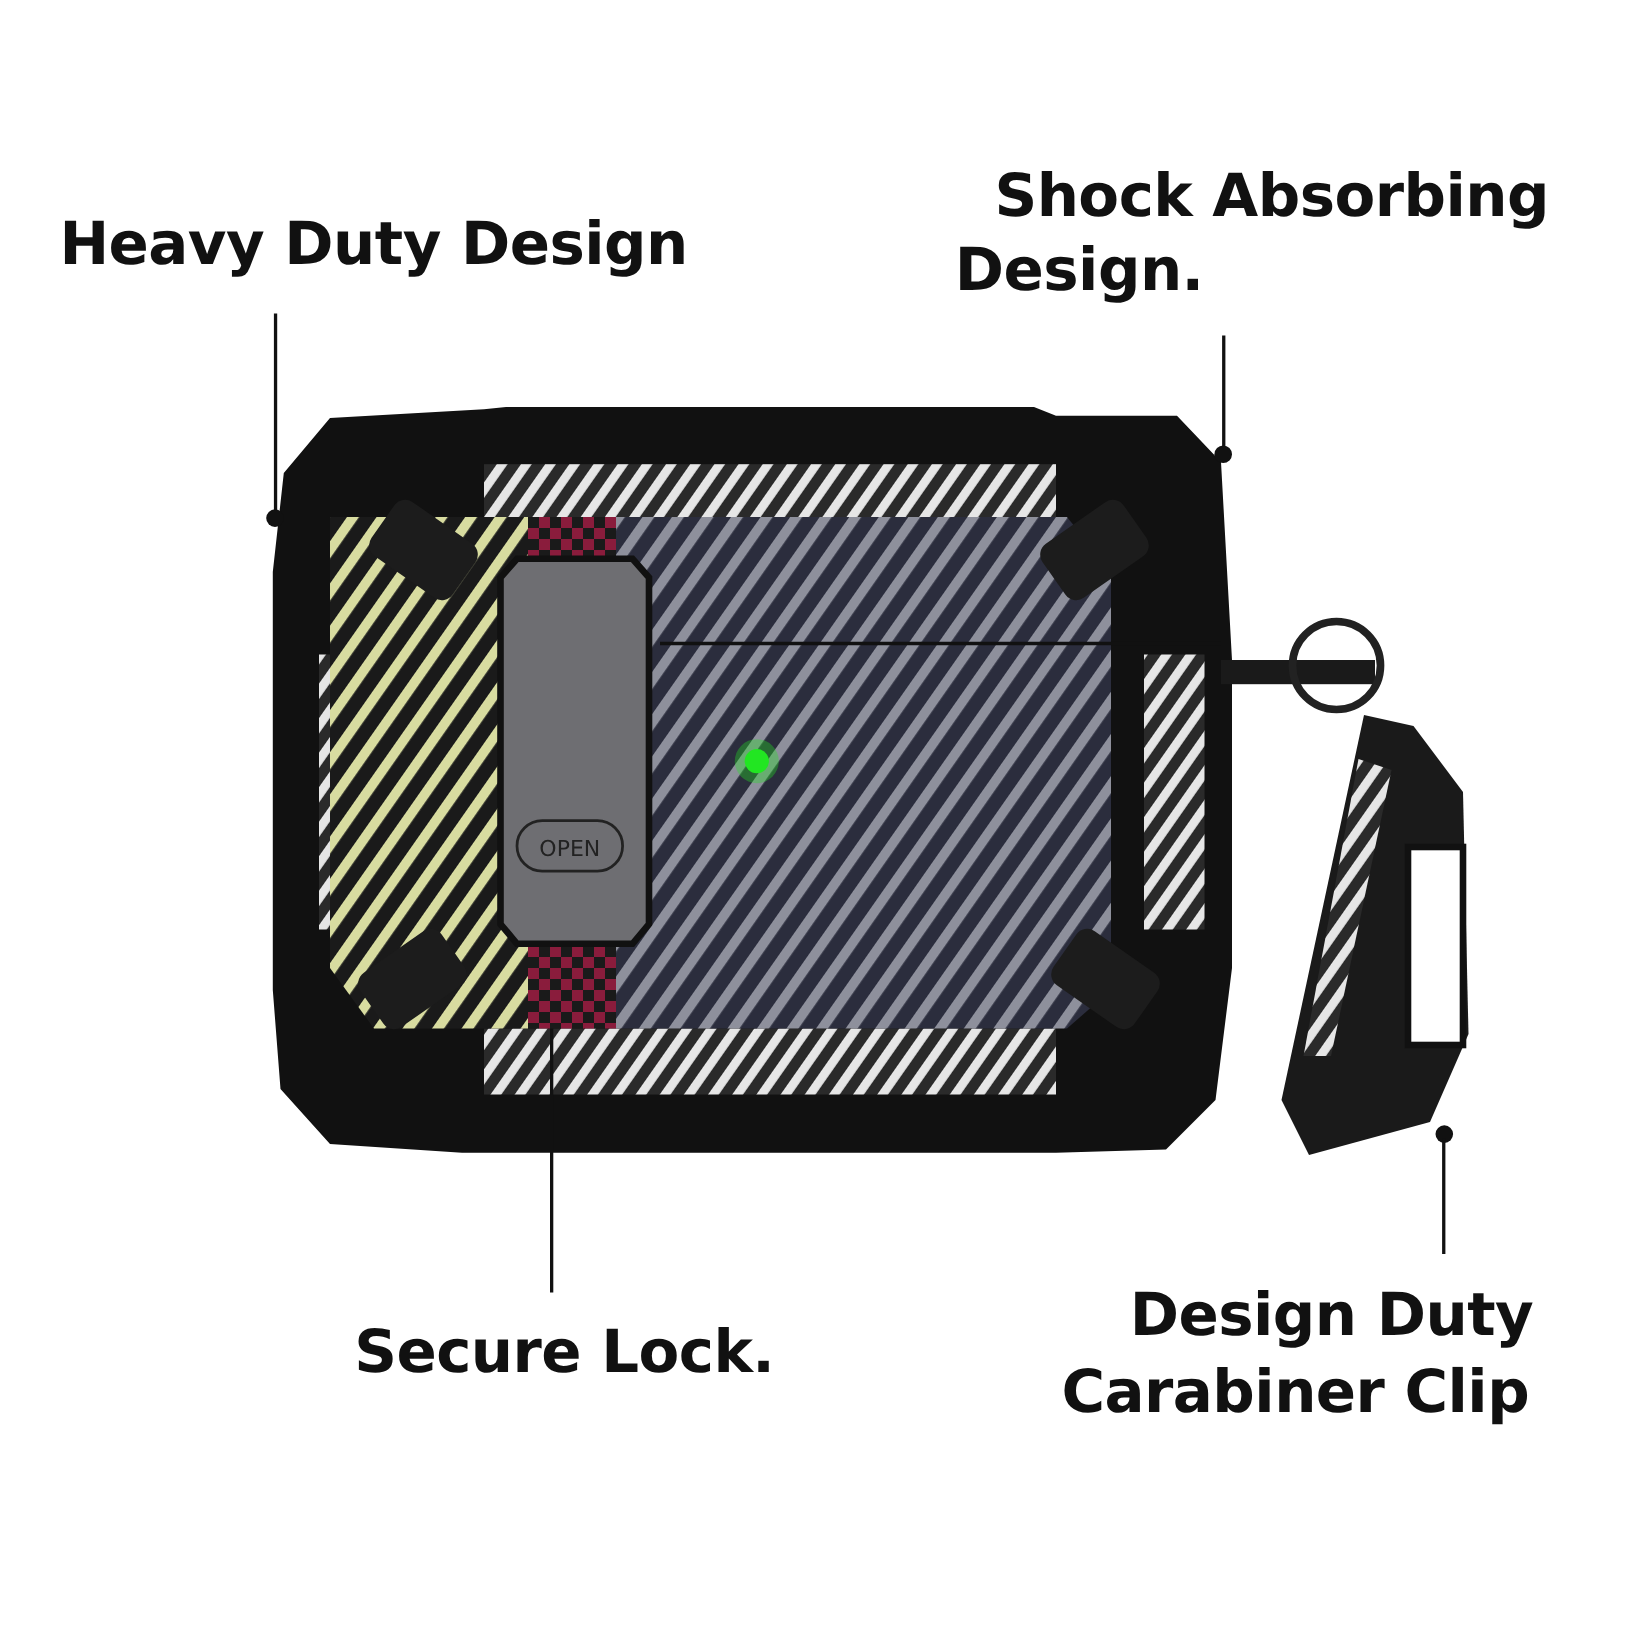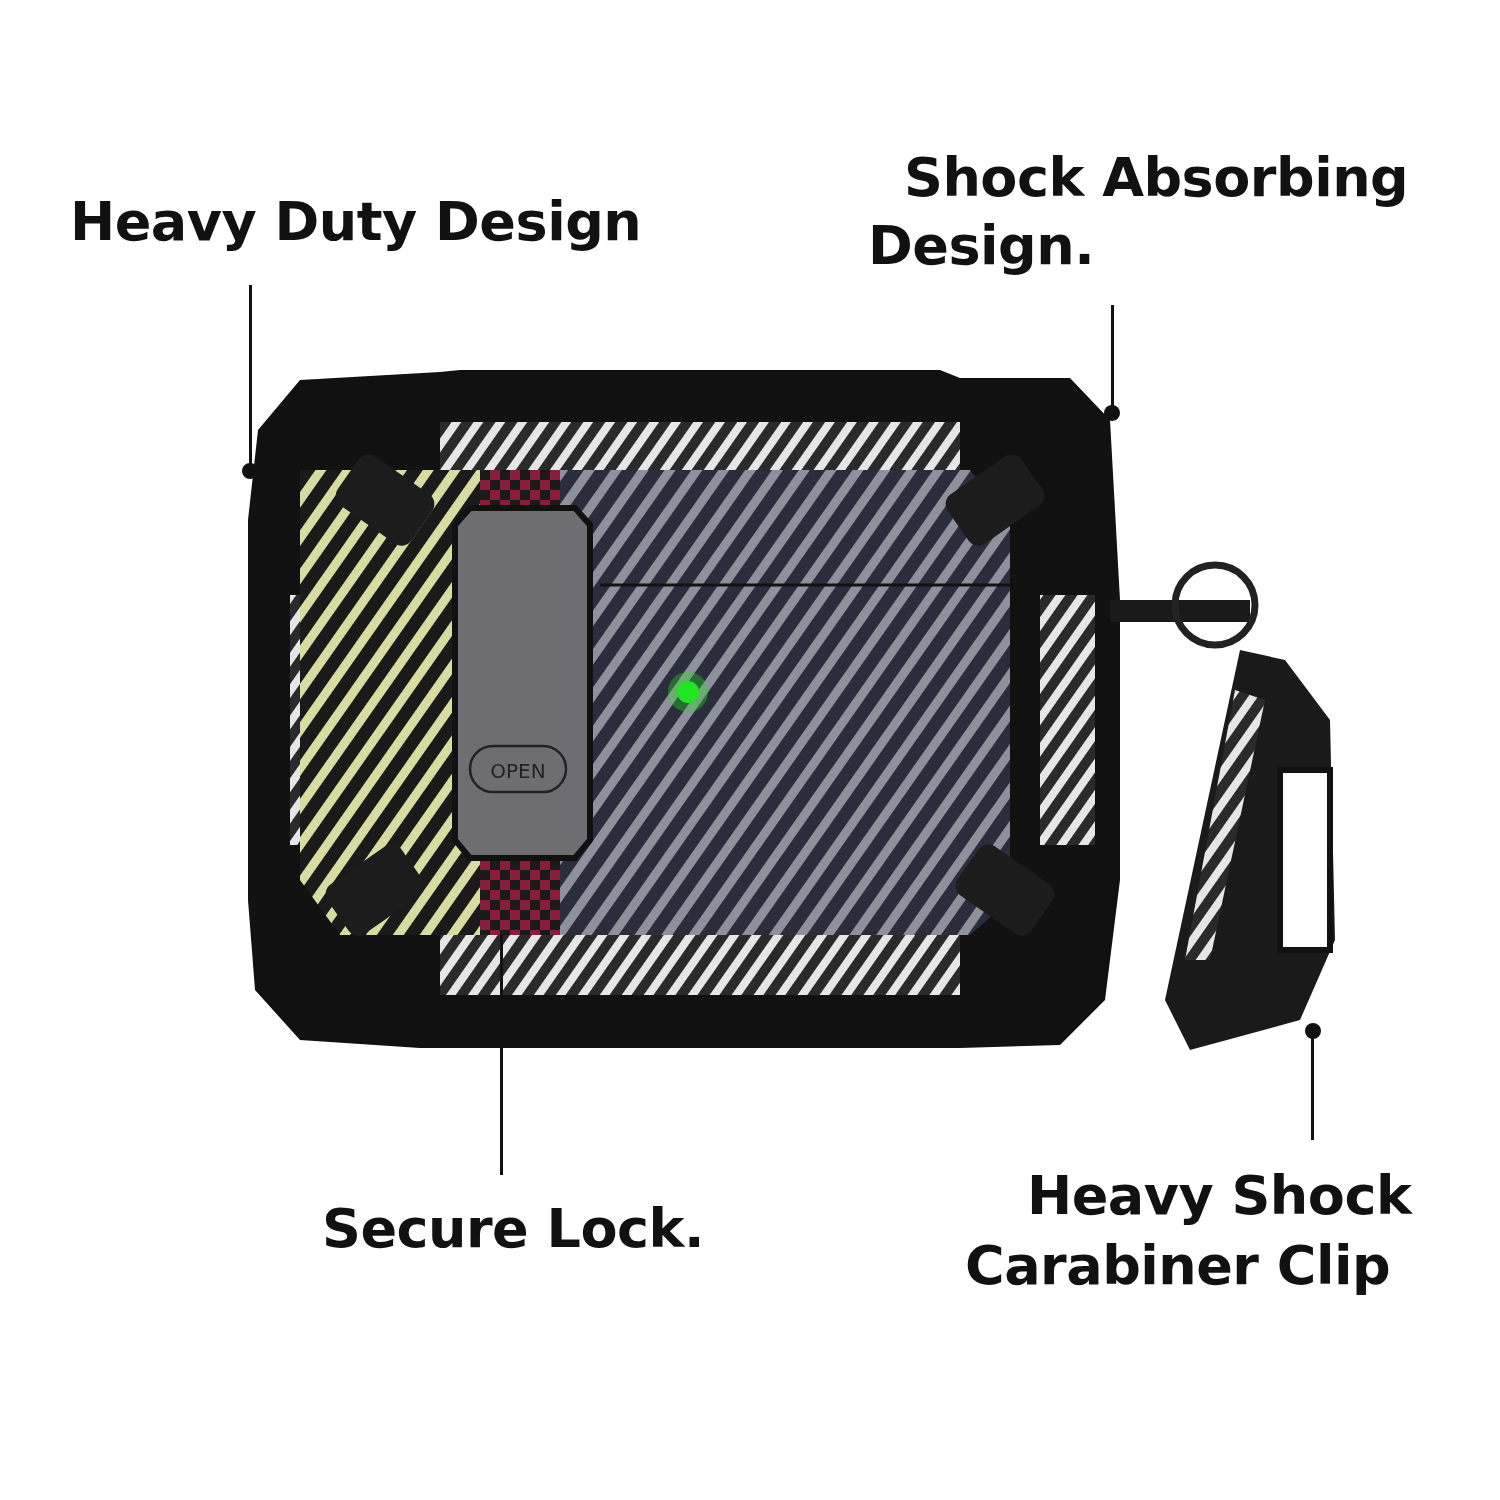--- a/index.html
+++ b/index.html
@@ -61,28 +61,28 @@
   <circle cx="688" cy="692" r="20" fill="#22e622" opacity="0.35"></circle>
   <circle cx="688" cy="692" r="11" fill="#22e622"></circle>
 
   <rect x="1110" y="600" width="140" height="22" fill="#1a1a1a"></rect>
   <circle cx="1215" cy="605" r="40" fill="none" stroke="#222" stroke-width="7"></circle>
   <path d="M1240 650 L1285 660 L1330 720 L1335 940 L1300 1020 L1190 1050 L1165 1000 Z" fill="#1a1a1a"></path>
   <path d="M1235 690 L1265 700 L1210 960 L1185 960 Z" fill="url(#carbonW)"></path>
   <rect x="1280" y="770" width="50" height="180" fill="#fff" stroke="#111" stroke-width="6"></rect>
 </svg>
 
-<div class="label" style="left:70px;top:188px;text-align:center;">Heavy Duty Design</div>
+<div class="label" style="left:54px;top:188px;text-align:center;">Heavy Duty Design</div>
 <div class="line" style="left:249px;top:285px;height:185px;"></div>
 <div class="dot" style="left:242px;top:463px;"></div>
 
 <div class="label" style="left:868px;top:144px;margin-left:36px;">Shock Absorbing</div>
 <div class="label" style="left:868px;top:212px;">Design.</div>
 <div class="line" style="left:1111px;top:305px;height:110px;"></div>
 <div class="dot" style="left:1104px;top:405px;"></div>
 
 <div class="line" style="left:500px;top:935px;height:240px;"></div>
 <div class="label" style="left:322px;top:1195px;text-align:center;">Secure Lock.</div>
 
 <div class="dot" style="left:1305px;top:1023px;"></div>
 <div class="line" style="left:1311px;top:1035px;height:105px;"></div>
-<div class="label" style="left:1027px;top:1162px;">Heavy Shock</div>
+<div class="label" style="left:1027px;top:1162px;">Design Duty</div>
 <div class="label" style="left:965px;top:1232px;text-align:center;">Carabiner Clip</div>
 
 </body></html>

